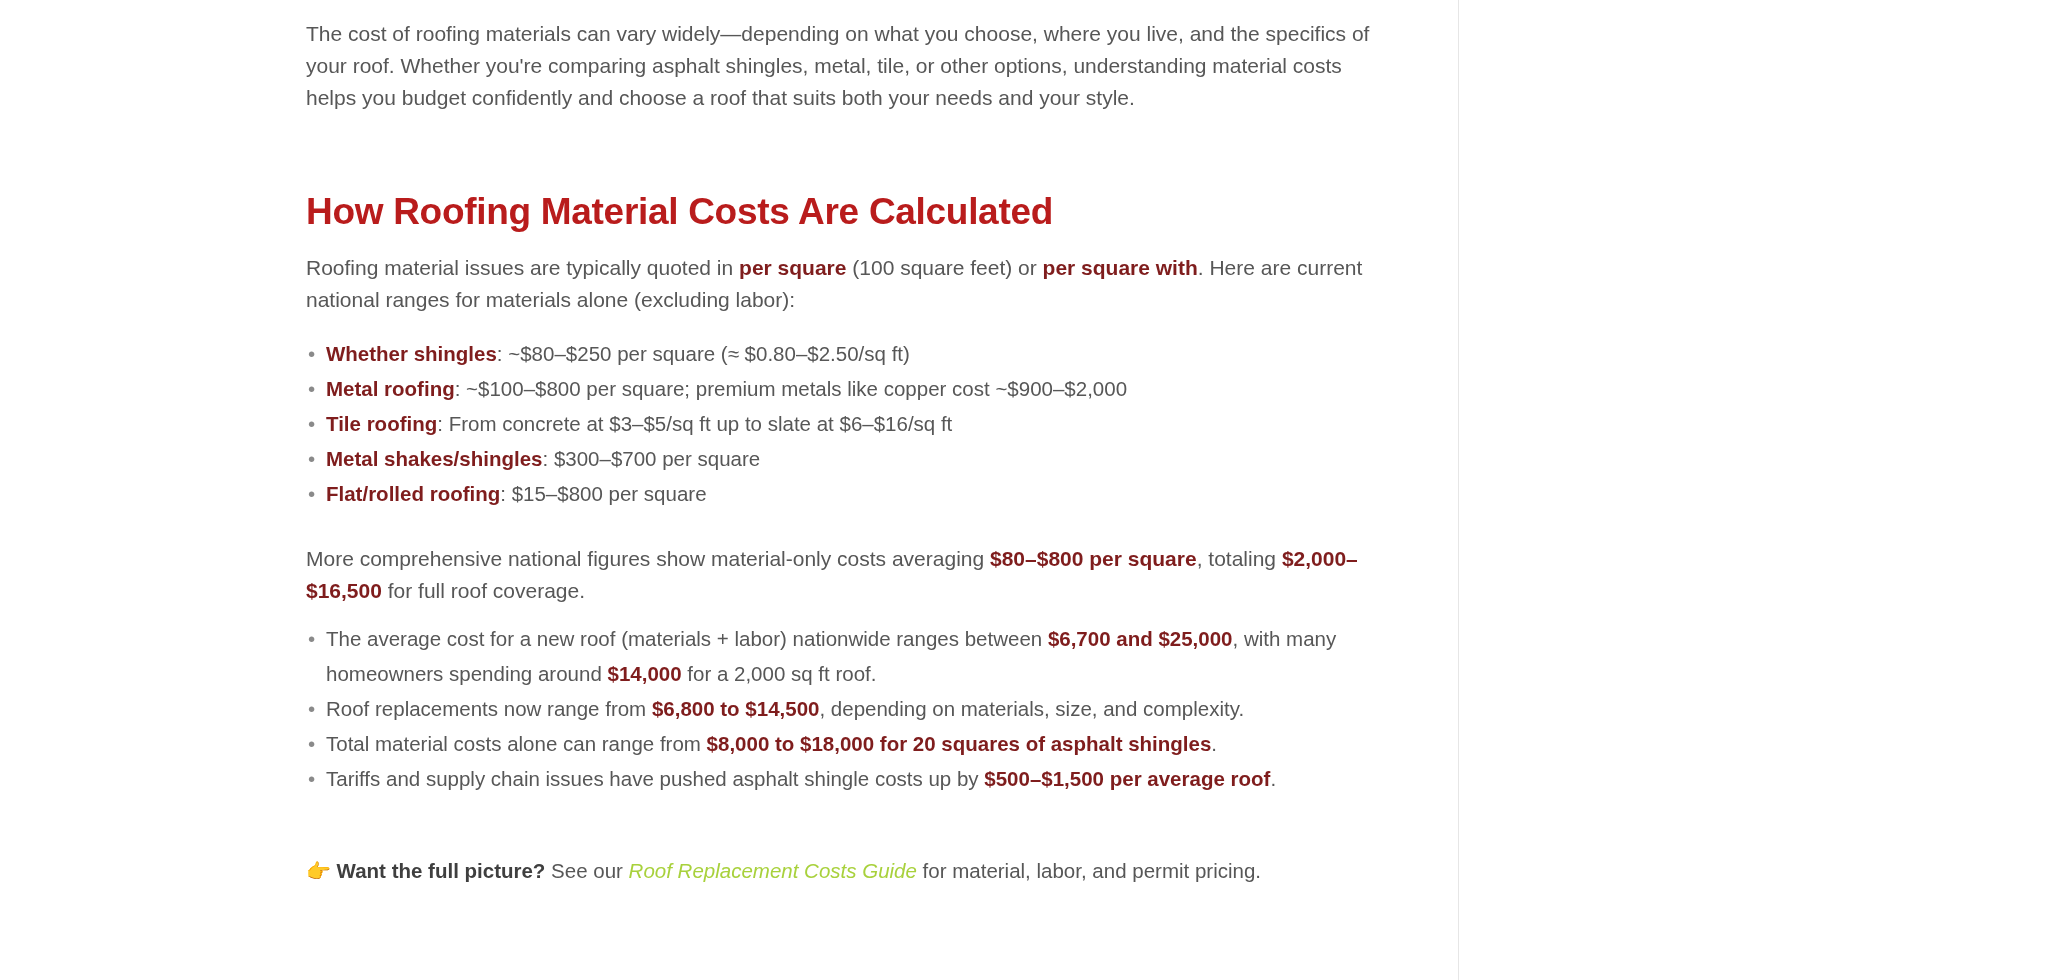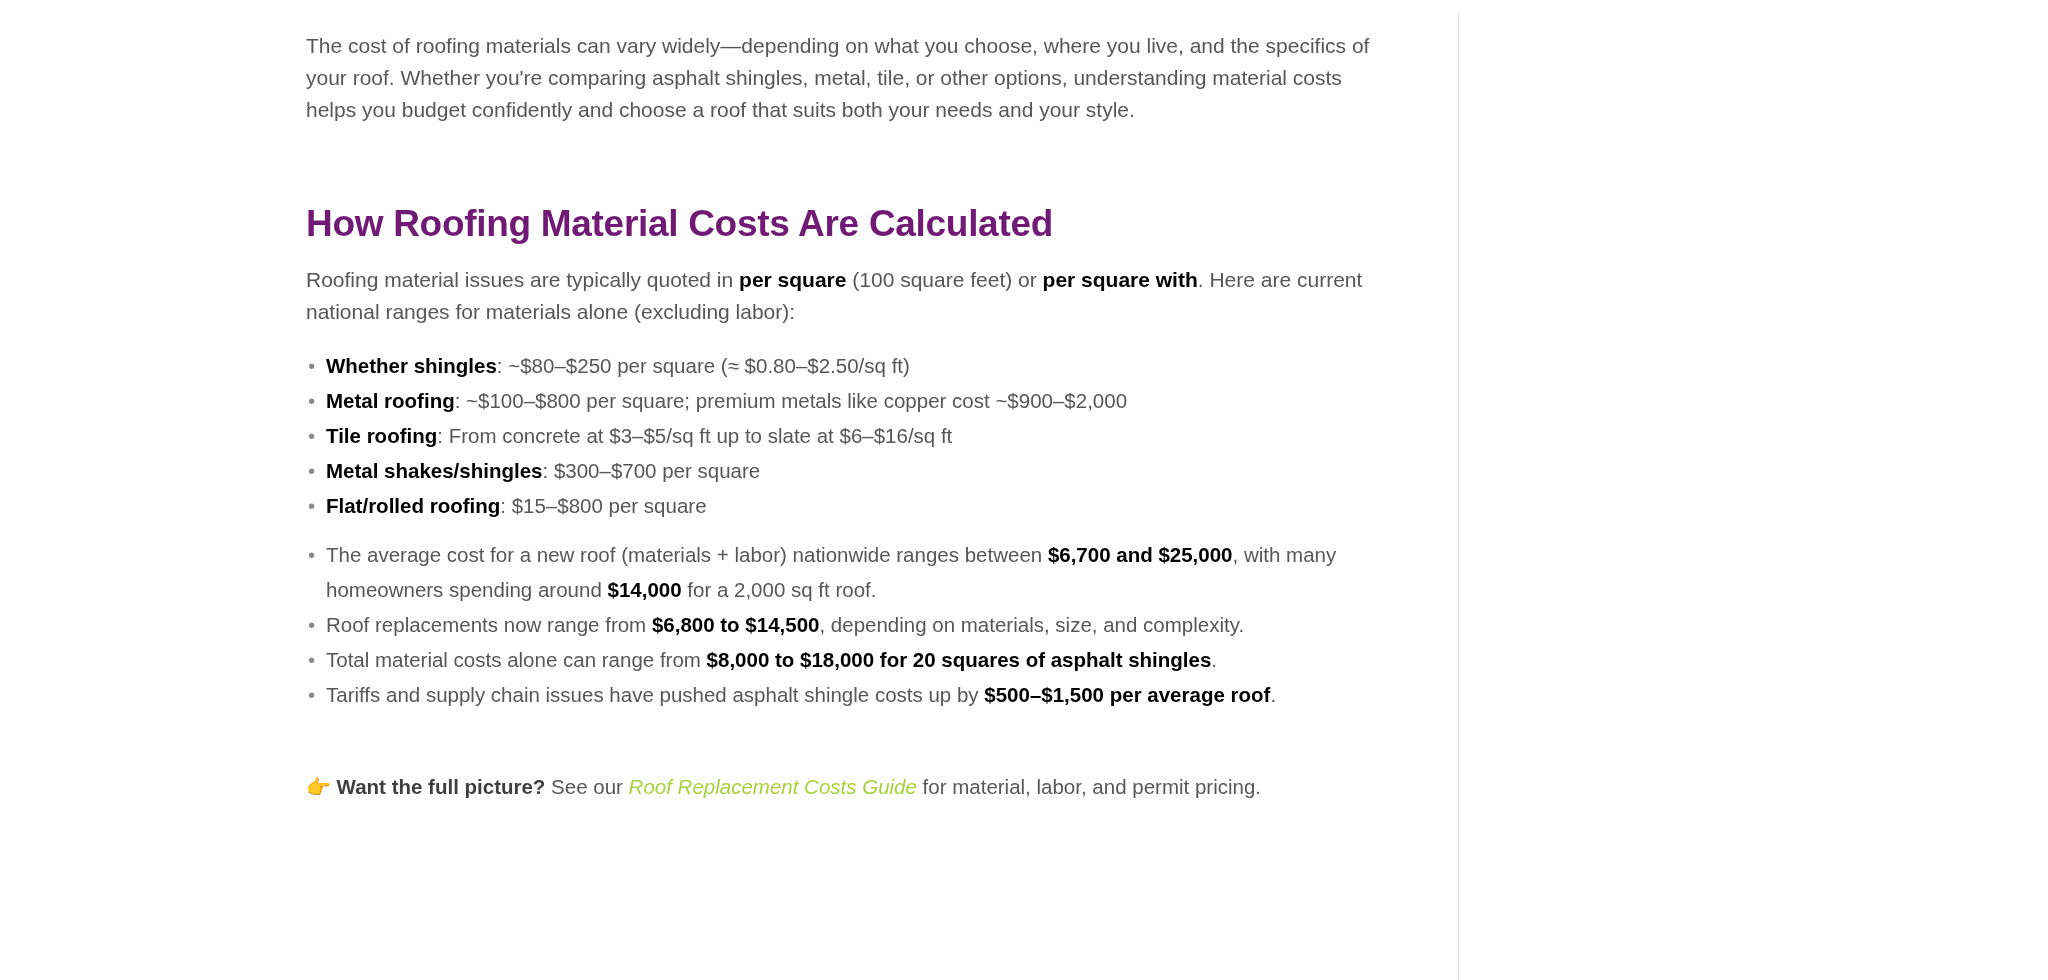--- a/index.html
+++ b/index.html
@@ -13,21 +13,20 @@
     font-family: "Liberation Sans", sans-serif;
     color: #4a4a4a;
     overflow: hidden;
     position: relative;
   }
   .page {
     position: relative;
     width: 2048px;
     height: 896px;
     background: #ffffff;
-    margin-top: 12px;
   }
   
   .column-divider {
     position: absolute;
     top: 0;
     left: 1458px;
     width: 1px;
     height: 980px;
     background: #e6e6e6;
   }
@@ -43,21 +42,21 @@
     color: #575757;
     margin: 0;
   }
   .intro {
     padding-top: 18px;
   }
   h2.section-heading {
     font-size: 37px;
     line-height: 44px;
     font-weight: bold;
-    color: #701a75;
+    color: #b91c1c;
     margin: 0;
     letter-spacing: -0.3px;
   }
   .heading-1 { padding-top: 76px; }
   .para-after-heading { padding-top: 18px; }
   ul.bullets {
     list-style: none;
     margin: 0;
     padding: 0;
   }
@@ -77,21 +76,21 @@
     font-size: 20.5px;
     line-height: 35px;
   }
   ul.bullets.wide li {
     line-height: 35px;
     padding-bottom: 0;
   }
   ul.bullets.national li {
     line-height: 35px;
   }
-  strong { color: #000000; font-weight: bold; }
+  strong { color: #7f1d1d; font-weight: bold; }
   .para-more { padding-top: 32px; }
   .heading-2 { padding-top: 76px; }
   .cta {
     padding-top: 38px;
     font-size: 20.5px;
     line-height: 32px;
     color: #575757;
   }
   .cta .emoji { font-size: 20px; }
   .cta a {
@@ -117,20 +116,21 @@
     <p class="body-text para-after-heading"><span>Roofing material issues are typically quoted in </span><strong>per square</strong><span> (100 square feet) or </span><strong>per square with</strong><span>. Here are current national ranges for materials alone (excluding labor):</span></p>
 
     <ul class="bullets wide tight">
       <li><span class="bullet-dot">•</span><strong>Whether shingles</strong><span>: ~$80–$250 per square (≈ $0.80–$2.50/sq ft)</span></li>
       <li><span class="bullet-dot">•</span><strong>Metal roofing</strong><span>: ~$100–$800 per square; premium metals like copper cost ~$900–$2,000</span></li>
       <li><span class="bullet-dot">•</span><strong>Tile roofing</strong><span>: From concrete at $3–$5/sq ft up to slate at $6–$16/sq ft</span></li>
       <li><span class="bullet-dot">•</span><strong>Metal shakes/shingles</strong><span>: $300–$700 per square</span></li>
       <li><span class="bullet-dot">•</span><strong>Flat/rolled roofing</strong><span>: $15–$800 per square</span></li>
     </ul>
 
+    <p class="body-text para-more"><span>More comprehensive national figures show material-only costs averaging </span><strong>$80–$800 per square</strong><span>, totaling </span><strong>$2,000–$16,500</strong><span> for full roof coverage.</span></p>
 
 
     <ul class="bullets national" style="padding-top:14px;">
       <li><span class="bullet-dot">•</span><span>The average cost for a new roof (materials + labor) nationwide ranges between </span><strong>$6,700 and $25,000</strong><span>, with many homeowners spending around </span><strong>$14,000</strong><span> for a 2,000 sq ft roof.</span></li>
       <li><span class="bullet-dot">•</span><span>Roof replacements now range from </span><strong>$6,800 to $14,500</strong><span>, depending on materials, size, and complexity.</span></li>
       <li><span class="bullet-dot">•</span><span>Total material costs alone can range from </span><strong>$8,000 to $18,000 for 20 squares of asphalt shingles</strong><span>.</span></li>
       <li><span class="bullet-dot">•</span><span>Tariffs and supply chain issues have pushed asphalt shingle costs up by </span><strong>$500–$1,500 per average roof</strong><span>.</span></li>
     </ul>
 
     <p class="cta"><span class="emoji">👉</span> <span class="cta-lead">Want the full picture?</span><span> See our </span><a href="#">Roof Replacement Costs Guide</a><span> for material, labor, and permit pricing.</span></p>

